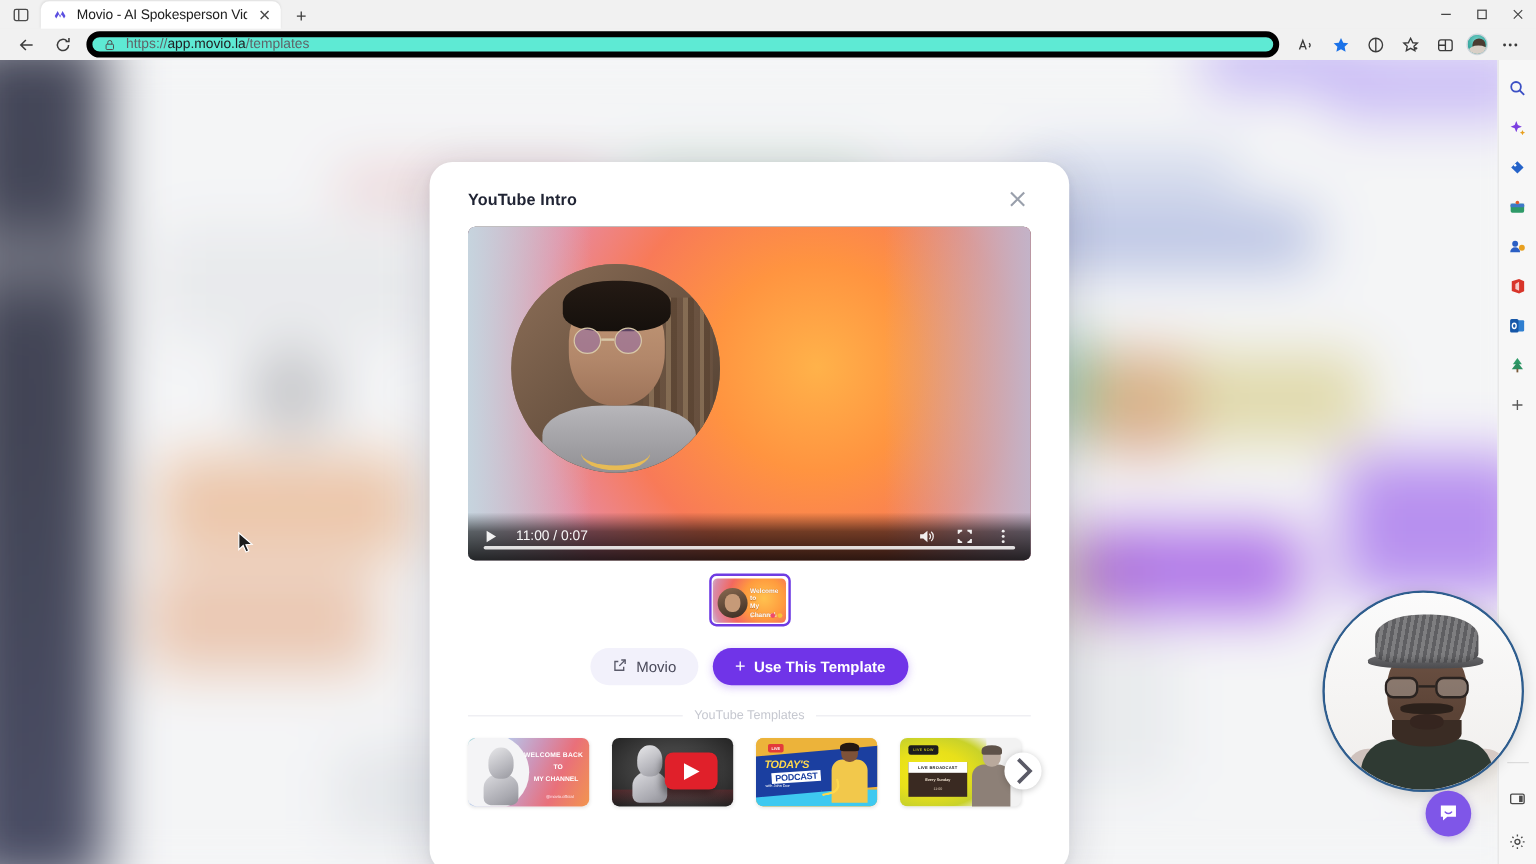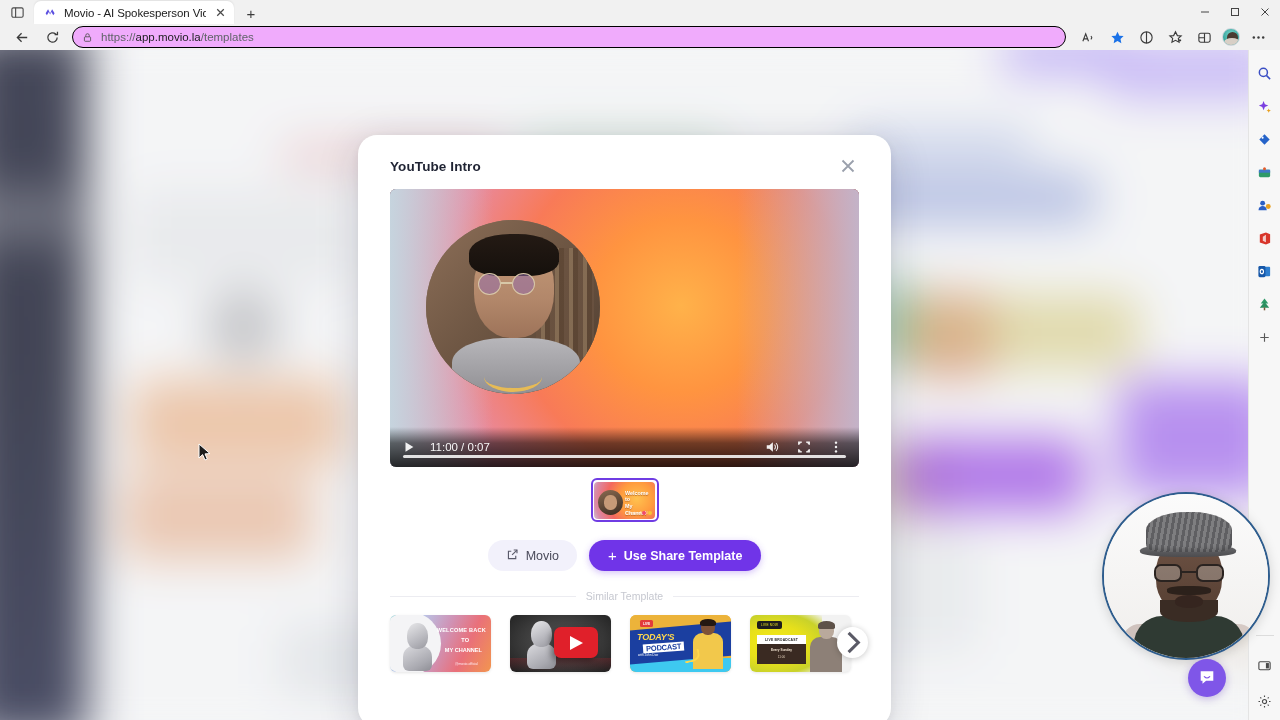--- a/index.html
+++ b/index.html
@@ -86,27 +86,27 @@
   .tb-btn {
     width: 28px; height: 24px;
     display: flex; align-items: center; justify-content: center;
     color: #3b3b3b;
     border-radius: 4px;
   }
   .tb-btn svg { width: 15px; height: 15px; }
   .omnibox {
     flex: 1 1 auto;
     height: 22px;
-    background: #f0abfc;
+    background: #5eead4;
     border-radius: 12px;
     display: flex; align-items: center;
     padding: 0 8px;
     gap: 7px;
     margin: 0 6px 0 4px;
-    border: 1px solid #000000;
+    border: 5px solid #000000;
   }
   .lock-icon { width: 13px; height: 13px; display:flex; align-items:center; justify-content:center;}
   .lock-icon svg { width: 11px; height: 11px; }
   .url-text {
     font-size: 11.5px;
     color: #5f6368;
     white-space: nowrap;
   }
   .url-domain { color: #202124; }
   .tb-right { display: flex; align-items: center; gap: 1px; }
@@ -764,27 +764,27 @@
         <svg viewBox="0 0 16 16" fill="none" stroke="#5a5a6a" stroke-width="1.4">
           <path d="M9.5 2.5 H13.5 V6.5"></path>
           <path d="M13.5 2.5 L7.5 8.5"></path>
           <path d="M12 9.5 V13 H3 V4 H6.5"></path>
         </svg>
       </span>
       <span>Movio</span>
     </button>
     <button class="btn-use">
       <span class="plus">+</span>
-      <span>Use Share Template</span>
+      <span>Use This Template</span>
     </button>
   </div>
 
   <div class="divider-row">
     <div class="div-line"></div>
-    <div class="div-label">Similar Template</div>
+    <div class="div-label">YouTube Templates</div>
     <div class="div-line"></div>
   </div>
 
   <div class="similar-row">
 
     <div class="sim-card c1">
       <div class="c1-circle"></div>
       <div class="bust">
         <div class="bust-body"></div>
         <div class="bust-head"></div>

